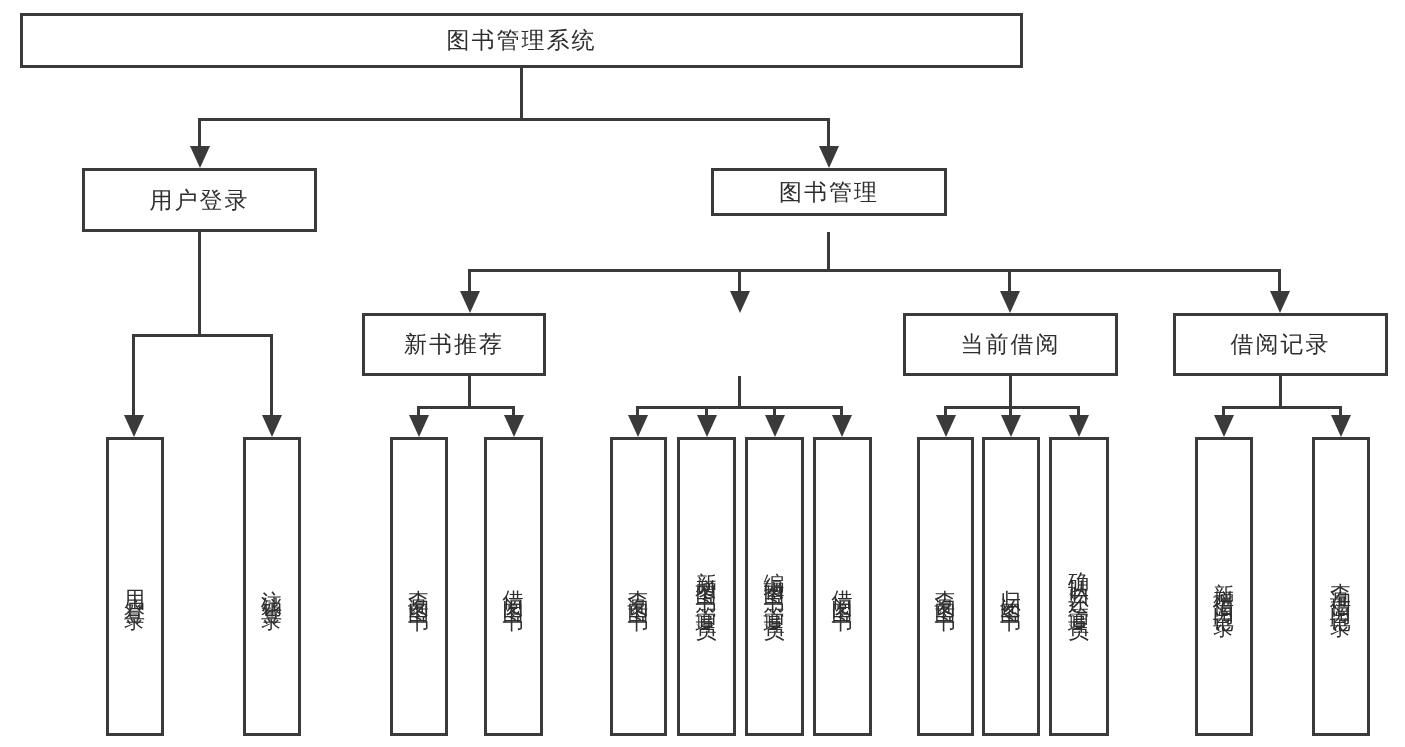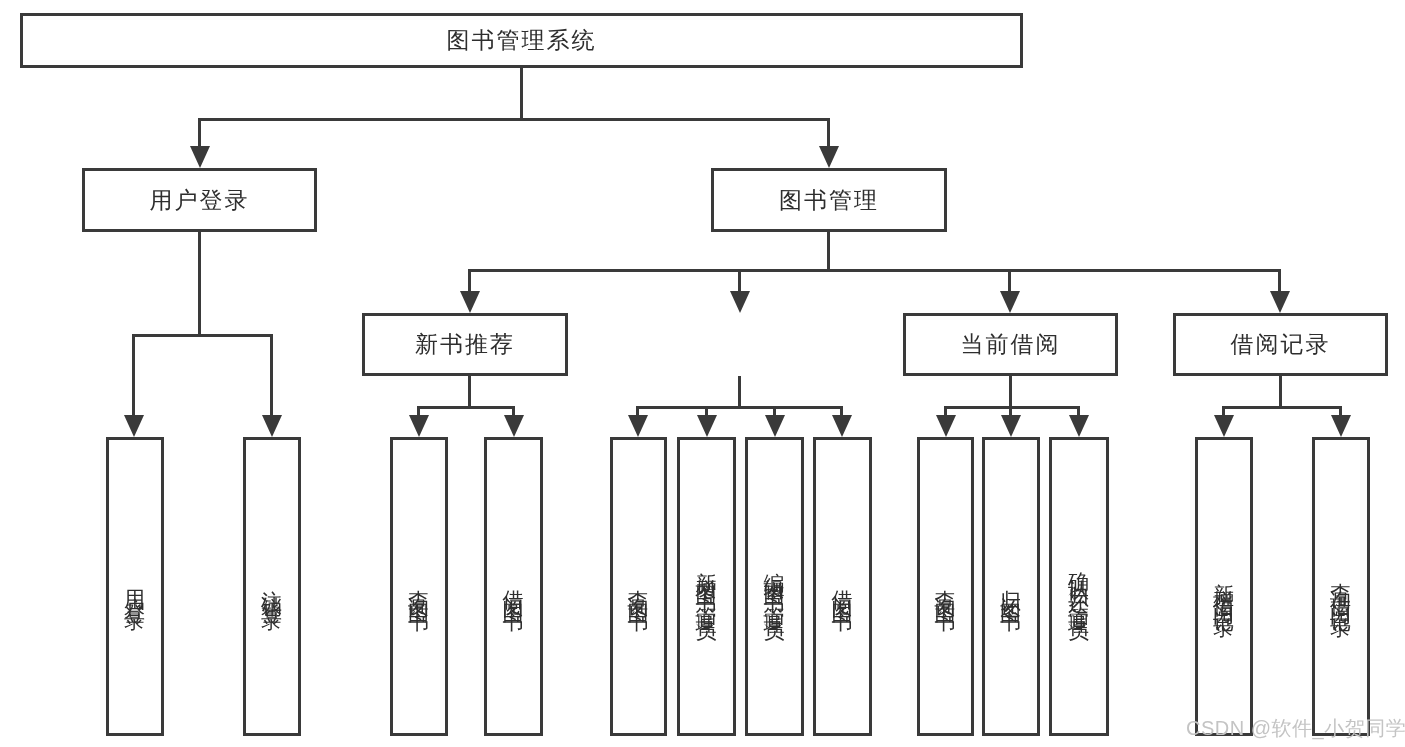--- a/index.html
+++ b/index.html
@@ -102,25 +102,25 @@
   <div class="arrow" style="left:1214px;top:415px"></div>
   <div class="arrow" style="left:1331px;top:415px"></div>
 
   <div class="box" style="left:20px;top:13px;width:1003px;height:55px">
     <span>图书管理系统</span>
   </div>
 
   <div class="box" style="left:82px;top:168px;width:235px;height:64px">
     <span>用户登录</span>
   </div>
-  <div class="box" style="left:711px;top:168px;width:236px;height:64px">
+  <div class="box" style="left:711px;top:168px;width:236px;height:48px">
     <span>图书管理</span>
   </div>
 
-  <div class="box" style="left:362px;top:313px;width:206px;height:63px">
+  <div class="box" style="left:362px;top:313px;width:184px;height:63px">
     <span>新书推荐</span>
   </div>
   <div class="box" style="left:1173px;top:313px;width:215px;height:63px">
     <span>借阅记录</span>
   </div>
   <div class="box" style="left:903px;top:313px;width:215px;height:63px">
     <span>当前借阅</span>
   </div>
 
   <div class="vbox" style="left:106px;top:437px;width:58px;height:299px">
@@ -156,15 +156,14 @@
   <div class="vbox" style="left:1049px;top:437px;width:60px;height:299px">
     <span>确认归还（管理员）</span>
   </div>
   <div class="vbox" style="left:1195px;top:437px;width:58px;height:299px">
     <span>新增借阅记录</span>
   </div>
   <div class="vbox" style="left:1312px;top:437px;width:58px;height:299px">
     <span>查询借阅记录</span>
   </div>
 
-  <div class="watermark">CSDN @软件_小贺同学</div>
 
 </div>
 
 </body></html>

